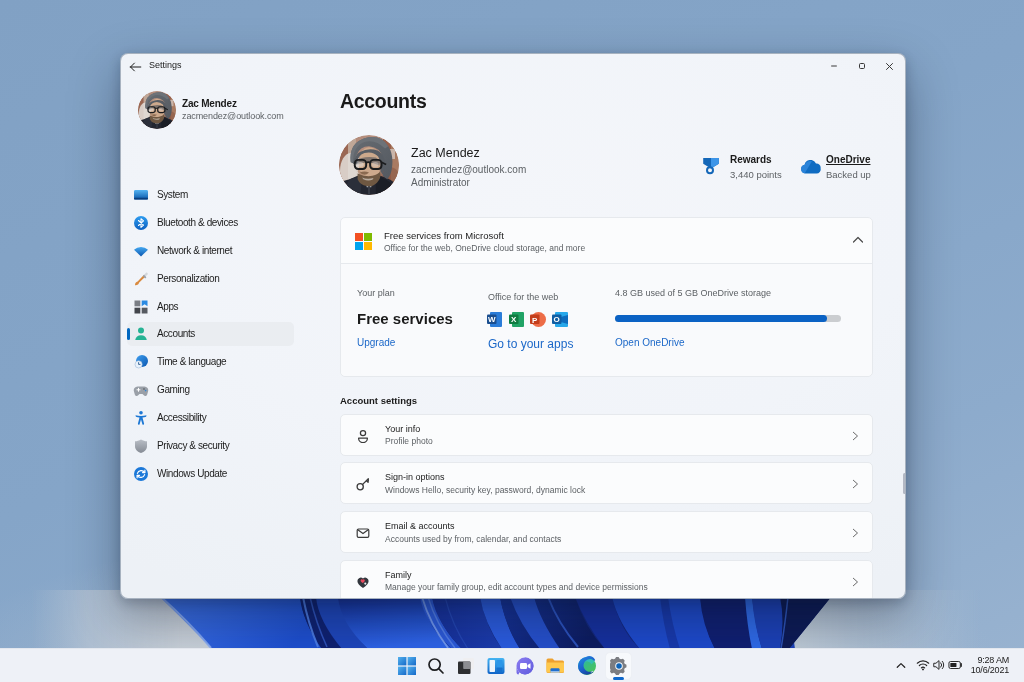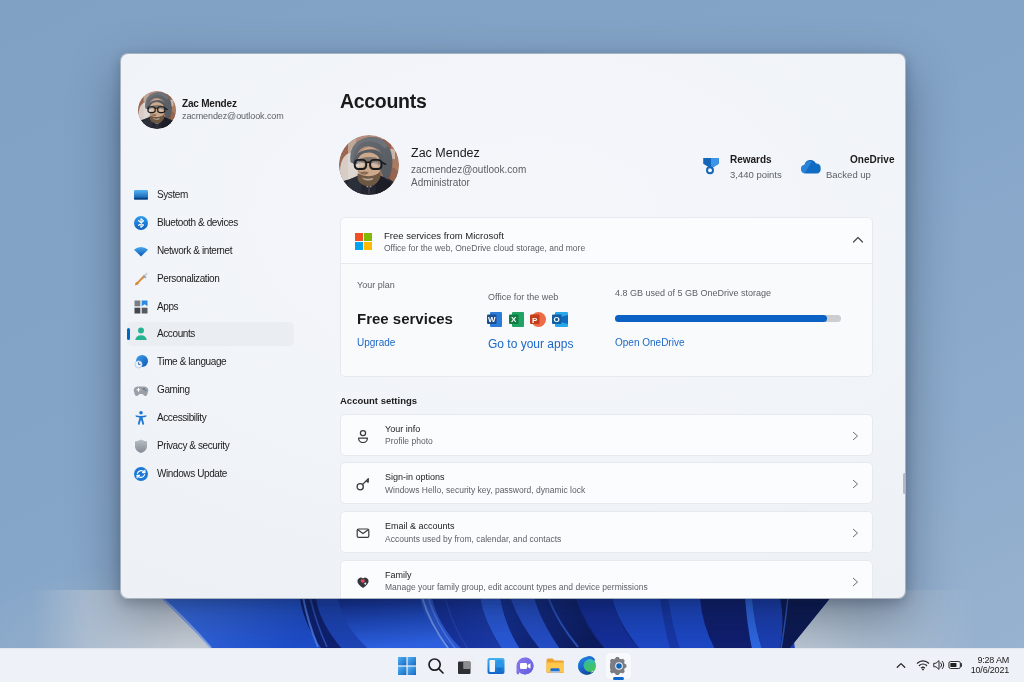--- a/index.html
+++ b/index.html
@@ -108,20 +108,35 @@
     <path d="M700,7 L745,7 Q748,40 752,59 L715,59 Q702,35 700,7 Z" fill="#101f72"></path>
     <path d="M745,7 L752,7 Q756,40 762,59 L752,59 Q747,35 745,7 Z" fill="#2f6ae8"></path>
     <path d="M752,7 L790,7 Q792,40 795,59 L762,59 Q754,35 752,7 Z" fill="#1c41b8"></path>
 
     <path d="M780,7 L831,7 L789,59 L780,59 Q785,30 780,7 Z" fill="#0d1a55"></path>
     <path d="M788,7 Q785,35 781,59" stroke="#3a6be0" stroke-width="1.5" fill="none" opacity="0.7"></path>
   </svg>
 </div>
 
 <div id="win">
+  <div id="titlebar">
+    <svg class="abs" style="left:8px;top:7px" width="13" height="12" viewBox="0 0 13 12">
+        <path d="M1.5 6 H11.8 M1.5 6 l3.9 -3.9 M1.5 6 l3.9 3.9" stroke="#1b1b1b" stroke-width="1" fill="none" stroke-linecap="round" stroke-linejoin="round"></path>
+      </svg>
+    <div class="abs" style="left:28px;top:6px;font-size:9px;color:#1b1b1b;">Settings</div>
+    <svg class="abs" style="left:710px;top:9px" width="6" height="6" viewBox="0 0 6 6">
+        <path d="M0.2 3 H5.8" stroke="#383838" stroke-width="1"></path>
+      </svg>
+    <svg class="abs" style="left:738px;top:9px" width="6" height="6" viewBox="0 0 6 6">
+        <rect x="0.5" y="0.5" width="5" height="5" rx="1.1" stroke="#383838" stroke-width="1" fill="none"></rect>
+      </svg>
+    <svg class="abs" style="left:765px;top:9px" width="7" height="7" viewBox="0 0 7 7">
+        <path d="M0.5 0.5 L6.5 6.5 M6.5 0.5 L0.5 6.5" stroke="#383838" stroke-width="1" stroke-linecap="round"></path>
+      </svg>
+  </div>
 
   <div id="sidebar">
     <div class="abs" id="side-avatar" style="left:17px;top:37px;width:38px;height:38px;border-radius:50%;overflow:hidden;"><svg width="38" height="38" viewBox="0 0 60 60">
   <defs>
     <clipPath id="avclip38">
               <circle cx="30" cy="30" r="30"></circle>
             </clipPath>
     <linearGradient id="beang38" x1="0" y1="0" x2="1" y2="1">
               <stop offset="0" stop-color="#676c72"></stop>
               <stop offset="1" stop-color="#545960"></stop>
@@ -344,39 +359,39 @@
       <path d="M9 1 h7.8 v5.8 L9 11.4 z" fill="#3d95e8"></path>
       <circle cx="8" cy="13.2" r="3" fill="none" stroke="#1467b8" stroke-width="2"></circle>
     </svg>
     <div class="abs" style="left:390px;top:100px;font-size:10px;font-weight:bold;color:#1b1b1b;">Rewards</div>
     <div class="abs" style="left:390px;top:115px;font-size:9.5px;color:#5d6165;">3,440 points</div>
 
     <svg class="abs" style="left:460px;top:106px" width="21" height="14" viewBox="0 0 21 14">
       <path d="M5.2 13.4 a4.4 4.4 0 0 1 -0.6 -8.7 a6 6 0 0 1 11.4 -1.1 a4.2 4.2 0 0 1 4.6 4.8 a4.1 4.1 0 0 1 -4.1 5 z" fill="#0f6cc2"></path>
       <path d="M5.2 13.4 a4.4 4.4 0 0 1 -0.6 -8.7 a6 6 0 0 1 7.4 -3.4 l-7.4 12.1 z" fill="#2f87dd" opacity="0.85"></path>
     </svg>
-    <div class="abs" style="left:510px;top:100px;font-size:10px;font-weight:bold;color:#1b1b1b;">OneDrive</div>
+    <div class="abs" style="left:486px;top:100px;font-size:10px;font-weight:bold;color:#1b1b1b;text-decoration:underline;">OneDrive</div>
     <div class="abs" style="left:486px;top:115px;font-size:9.5px;color:#5d6165;">Backed up</div>
 
     <div class="card" style="top:163px;width:533px;height:160px;"></div>
     <div class="abs" style="left:0px;top:163px;width:533px;height:46px;">
       <svg class="abs" style="left:15px;top:16px" width="17" height="17" viewBox="0 0 17 17">
         <rect x="0" y="0" width="8" height="8" fill="#f25022"></rect>
         <rect x="9" y="0" width="8" height="8" fill="#7fba00"></rect>
         <rect x="0" y="9" width="8" height="8" fill="#00a4ef"></rect>
         <rect x="9" y="9" width="8" height="8" fill="#ffb900"></rect>
       </svg>
       <div class="abs" style="left:44px;top:13px;font-size:9.5px;color:#1b1b1b;">Free services from Microsoft</div>
       <div class="abs" style="left:44px;top:26px;font-size:8.5px;color:#5d6165;">Office for the web, OneDrive cloud storage, and more</div>
       <svg class="abs" style="left:512px;top:17px" width="12" height="12" viewBox="0 0 12 12">
           <path d="M1.5 8 L6 3.5 L10.5 8" stroke="#4a4a4a" stroke-width="1.2" fill="none" stroke-linecap="round" stroke-linejoin="round"></path>
         </svg>
     </div>
     <div class="abs" style="left:1px;top:209px;width:531px;height:113px;background:#f9fafc;border-radius:0 0 5px 5px;border-top:1px solid #e6e9ed;">
-      <div class="abs" style="left:16px;top:16px;font-size:9px;color:#5d6165;">Your plan</div>
+      <div class="abs" style="left:16px;top:24px;font-size:9px;color:#5d6165;">Your plan</div>
       <div class="abs" style="left:16px;top:46px;font-size:15px;font-weight:bold;color:#1b1b1b;">Free services</div>
       <div class="abs" style="left:16px;top:73px;font-size:10px;"><span class="blue">Upgrade</span></div>
 
       <div class="abs" style="left:147px;top:28px;font-size:9px;color:#5d6165;">Office for the web</div>
       <div class="abs" id="office-icons" style="left:146px;top:48px;">
 <svg width="85" height="16" viewBox="0 0 85 16">
   <rect x="3" y="0" width="12" height="15" rx="1" fill="#2b7cd8"></rect>
             <rect x="0" y="2.5" width="9.5" height="9.5" rx="1" fill="#1a4e8f"></rect>
             <text x="4.7" y="10" font-size="8" fill="#fff" text-anchor="middle" font-family="Liberation Sans" font-weight="bold">W</text>
   <rect x="25" y="0" width="12" height="15" rx="1" fill="#21a366"></rect>

